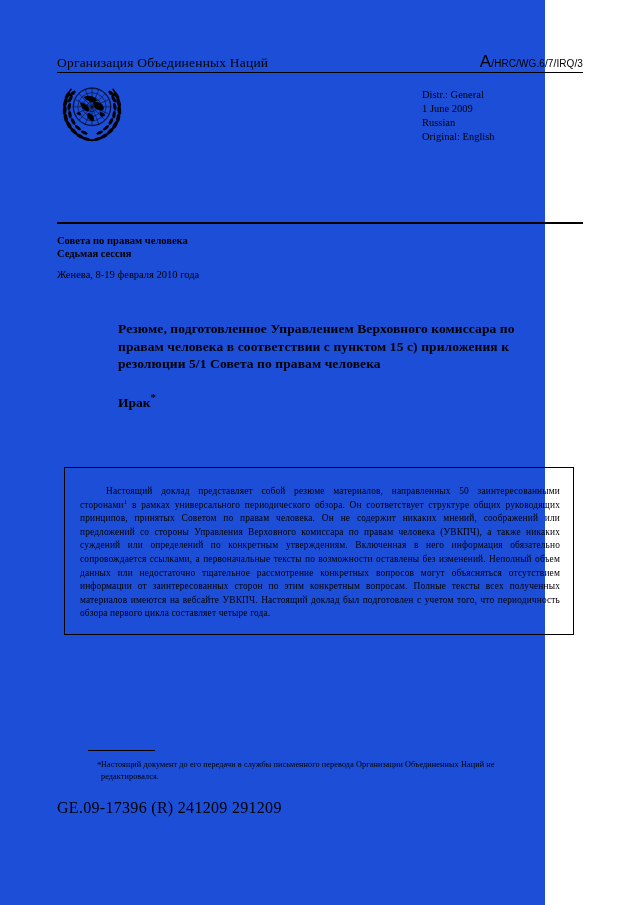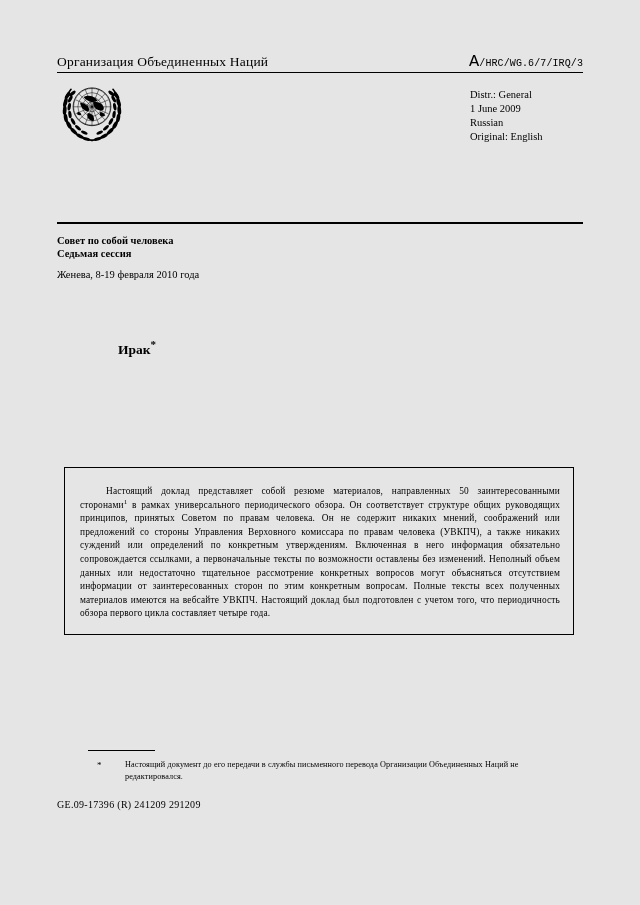--- a/index.html
+++ b/index.html
@@ -12,23 +12,23 @@
     height: 905px;
     font-family: "Liberation Serif", "DejaVu Serif", serif;
     color: #000000;
     position: relative;
     overflow: hidden;
   }
 
   .page {
     position: absolute;
     left: 0; top: 0;
-    width: 640px;
+    width: 545px;
     height: 905px;
-    background: #e5e5e5;
+    background: #1d4ed8;
   }
 
   
   .masthead {
     position: absolute;
     left: 57px;
     top: 52px;
     width: 526px;
   }
   .masthead-row {
@@ -36,21 +36,21 @@
     align-items: baseline;
     justify-content: space-between;
   }
   .org-name {
     font-family: "Liberation Serif", "DejaVu Serif", serif;
     font-size: 13.5px;
     letter-spacing: 0.2px;
     white-space: nowrap;
   }
   .doc-symbol {
-    font-family: Liberation Mono, monospace;
+    font-family: Liberation Sans, sans-serif;
     font-size: 10px;
     letter-spacing: 0.1px;
     white-space: nowrap;
     text-align: center;
   }
   .doc-symbol .sym-lead {
     font-size: 17px;
   }
 
   .rule-top {
@@ -82,21 +82,21 @@
     white-space: nowrap;
   }
 
   .distr-block {
     position: absolute;
     left: 422px;
     top: 88px;
     font-size: 10.5px;
     line-height: 14px;
   }
-  .distr-block div { white-space: nowrap; margin-left: 48px; }
+  .distr-block div { white-space: nowrap; }
 
   .rule-mid {
     position: absolute;
     left: 57px;
     top: 222px;
     width: 526px;
     height: 0;
     border-top: 2.4px solid #000;
   }
 
@@ -192,30 +192,30 @@
   .footnote .fn-mark {
     position: absolute;
     left: 0;
     top: 0;
     width: 14px;
     text-align: left;
     font-size: 9px;
   }
   .footnote .fn-body {
     display: block;
-    margin-left: 28px;
+    margin-left: 4px;
     text-align: left;
   }
 
   
   .footer-code {
     position: absolute;
     left: 57px;
     top: 799px;
-    font-size: 10px;
+    font-size: 16px;
     letter-spacing: 0.3px;
     white-space: nowrap;
   }
 </style>
 </head>
 <body>
 
 <div class="page">
 
   <div class="masthead">
@@ -304,26 +304,27 @@
   <div class="distr-block">
     <div>Distr.: General</div>
     <div>1 June 2009</div>
     <div>Russian</div>
     <div>Original: English</div>
   </div>
 
   <div class="rule-mid"></div>
 
   <div class="council">
-    <div class="b">Совет по собой человека</div>
+    <div class="b">Совета по правам человека</div>
     <div class="b">Седьмая сессия</div>
     <div class="session-place">Женева, 8-19 февраля 2010 года</div>
   </div>
 
   <div class="title-block">
+    <div class="main-title">Резюме, подготовленное Управлением Верховного комиссара по правам человека в соответствии с пунктом 15 c) приложения к резолюции 5/1 Совета по правам человека</div>
     <div class="country-title"><span>Ирак</span><span class="star">*</span></div>
   </div>
 
   <div class="abstract-box">
     <div class="abstract-text"><span>Настоящий доклад представляет собой резюме материалов, направленных 50 заинтересованными сторонами</span><sup>1</sup><span> в рамках универсального периодического обзора. Он соответствует структуре общих руководящих принципов, принятых Советом по правам человека. Он не содержит никаких мнений, соображений или предложений со стороны Управления Верховного комиссара по правам человека (УВКПЧ), а также никаких суждений или определений по конкретным утверждениям. Включенная в него информация обязательно сопровождается ссылками, а первоначальные тексты по возможности оставлены без изменений. Неполный объем данных или недостаточно тщательное рассмотрение конкретных вопросов могут объясняться отсутствием информации от заинтересованных сторон по этим конкретным вопросам. Полные тексты всех полученных материалов имеются на вебсайте УВКПЧ. Настоящий доклад был подготовлен с учетом того, что периодичность обзора первого цикла составляет четыре года.</span></div>
   </div>
 
   <div class="footnote-rule"></div>
   <div class="footnote">
     <span class="fn-mark">*</span>

